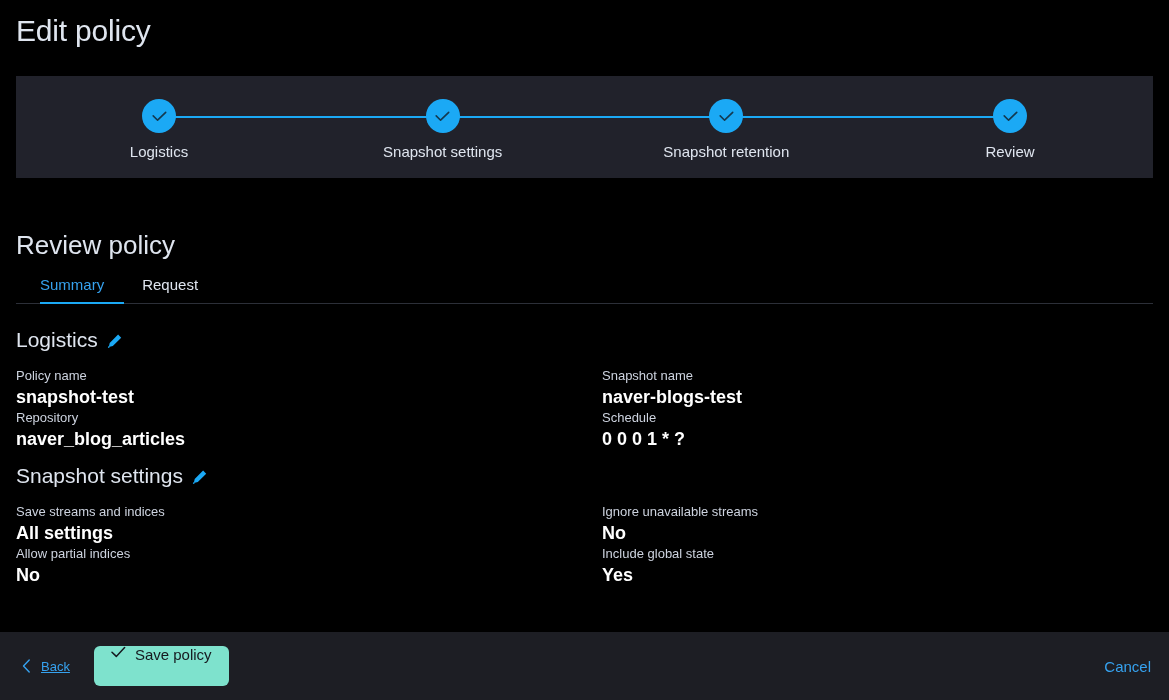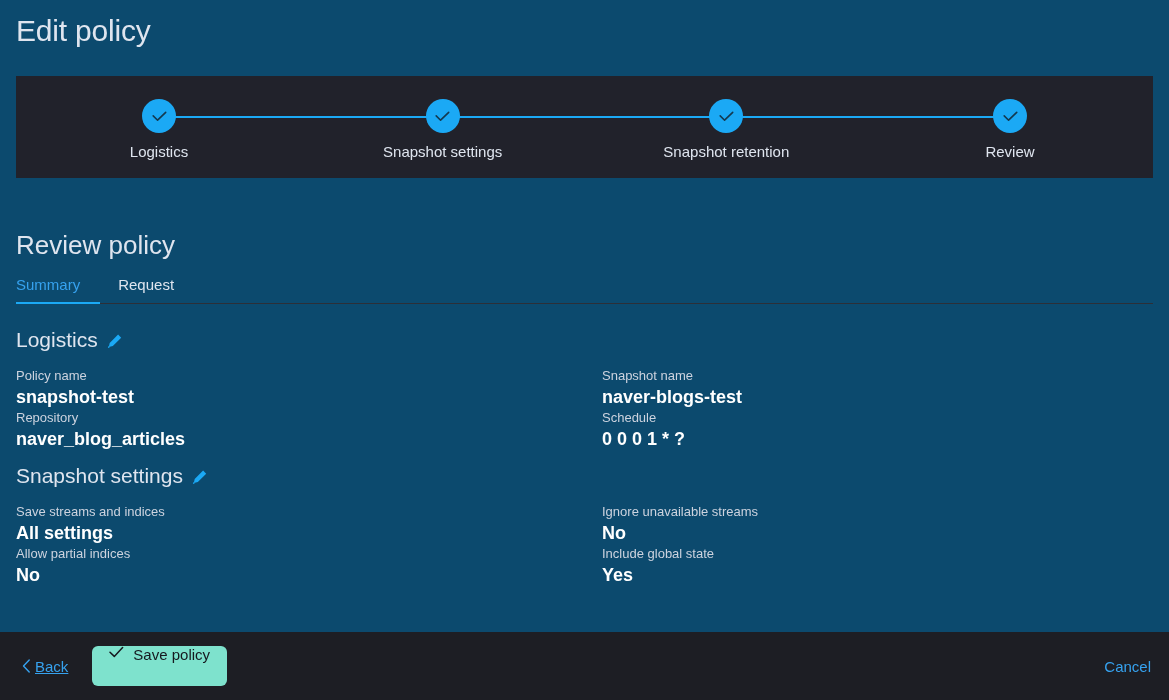--- a/index.html
+++ b/index.html
@@ -11,21 +11,21 @@
     background: #1d1e24;
     font-family: "Liberation Sans", sans-serif;
     color: #dfe5ef;
     overflow: hidden;
   }
 
   .page {
     position: relative;
     width: 1169px;
     height: 700px;
-    background: #0c4a6e;
+    background: #000000;
   }
 
   
   .page-title {
     position: absolute;
     left: 16px;
     top: 10px;
     font-size: 30px;
     font-weight: 300;
     letter-spacing: -0.2px;
@@ -122,21 +122,21 @@
     margin-right: 18px;
     font-size: 15px;
     line-height: 30px;
     color: #dfe5ef;
     cursor: pointer;
     background: none;
     border: none;
     font-family: inherit;
     white-space: nowrap;
   }
-  .tab:first-child { padding-right: 20px; }
+  .tab:first-child { padding-right: 20px; margin-left: 24px; }
 
   .tab.active {
     color: #36a2ef;
   }
   .tab.active::after {
     content: "";
     position: absolute;
     left: 0;
     right: 0;
     bottom: -1px;
@@ -213,25 +213,25 @@
     height: 68px;
     background: #1d1e24;
     display: flex;
     align-items: center;
     padding: 0 16px;
   }
 
   .back-button {
     display: inline-flex;
     align-items: center;
-    gap: 4px;
+    gap: 10px;
     background: none;
     border: none;
     font-family: inherit;
-    font-size: 15px;
+    font-size: 13px;
     color: #36a2ef;
     cursor: pointer;
     padding: 4px 6px;
     margin-right: 18px;
     white-space: nowrap;
     text-decoration: underline;
   }
   .back-button svg { display: block; }
 
   .save-button {

